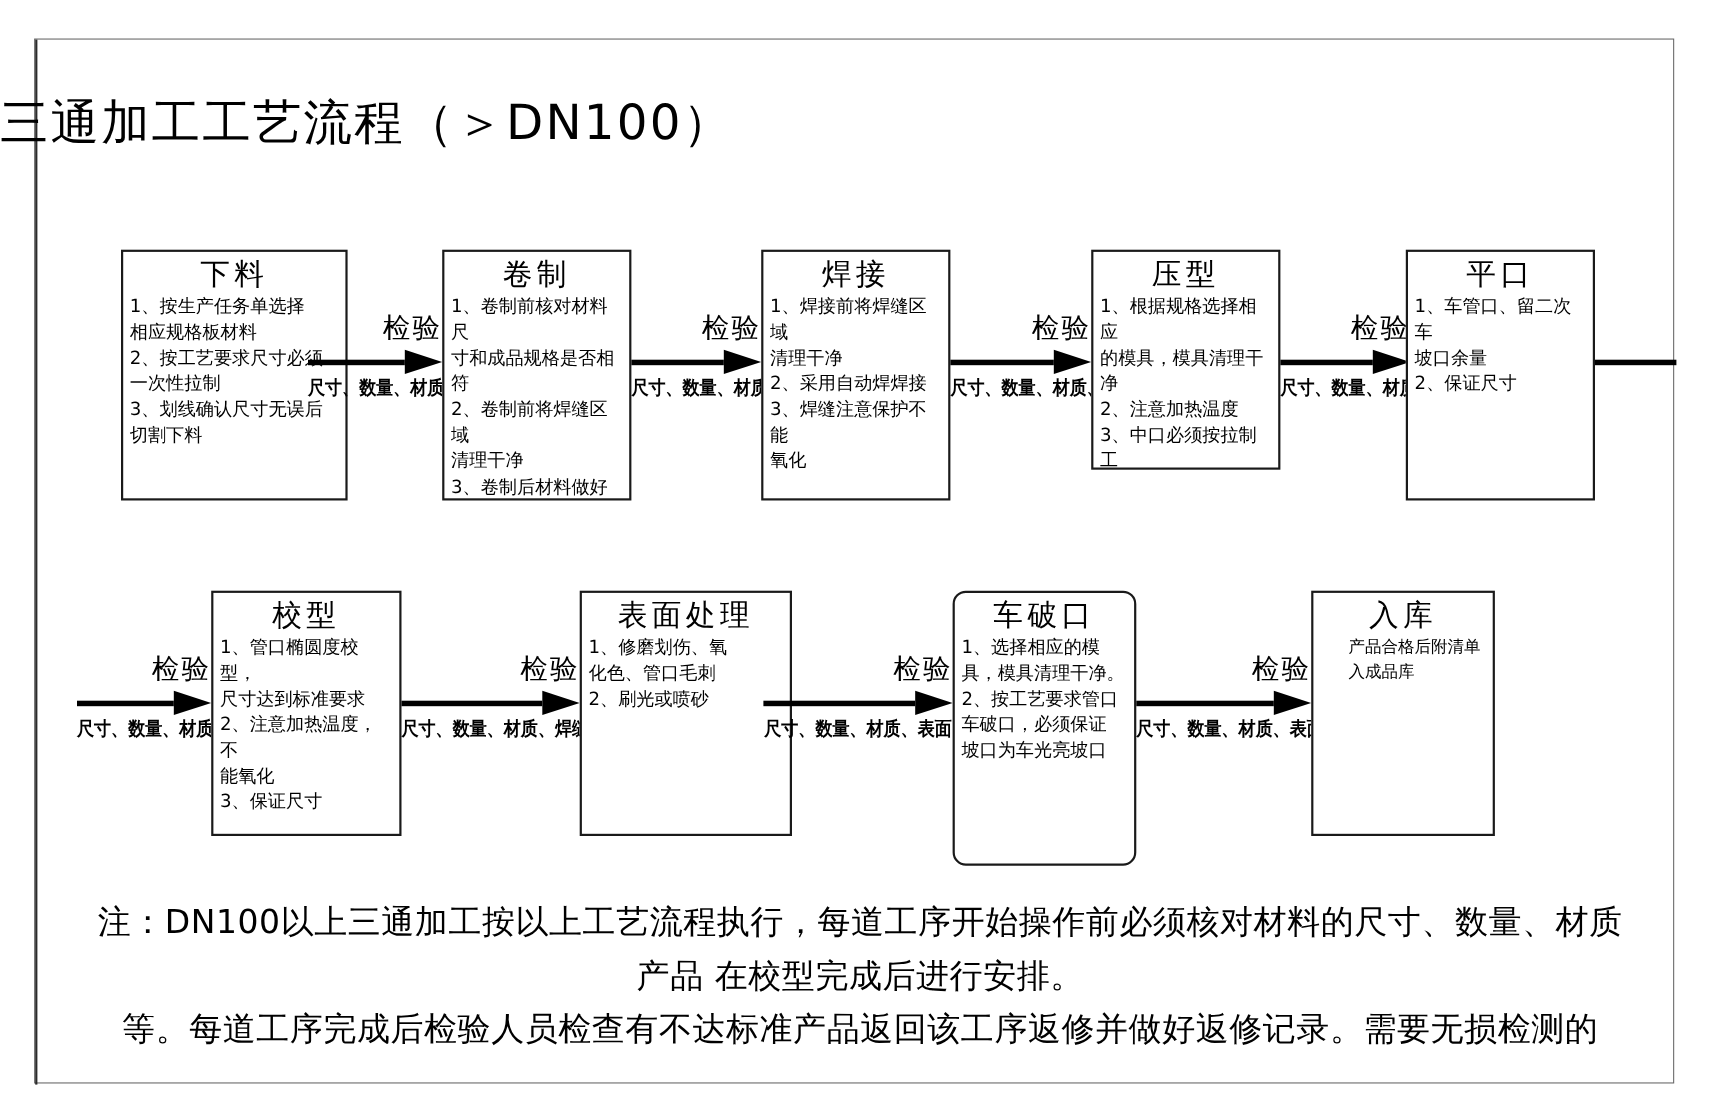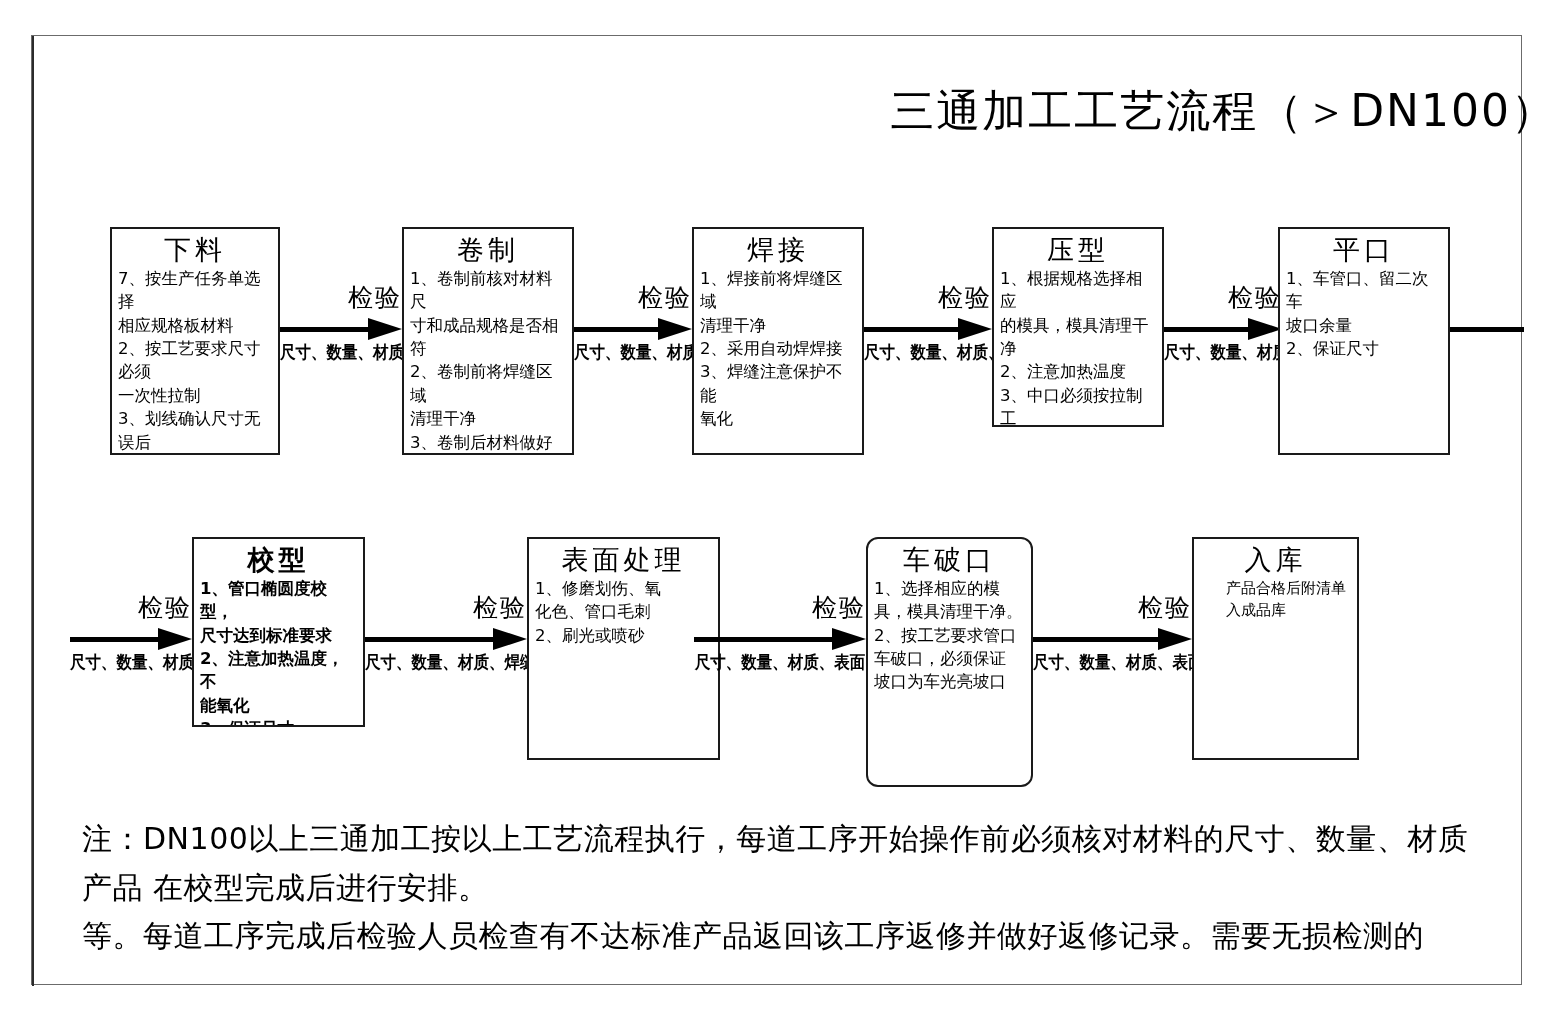--- a/index.html
+++ b/index.html
@@ -9,21 +9,21 @@
     color:#000;
   }
   #page-border{
     position:absolute;left:31px;top:35px;width:1491px;height:950px;
     border:1px solid #6b6b6b;box-sizing:border-box;
   }
   #page-border:before{
     content:"";position:absolute;left:0px;top:0px;width:2px;height:950px;background:#2b2b2b;
   }
   #title{
-    position:absolute;left:0;top:82px;width:1557px;text-align:right;
+    position:absolute;left:0;top:82px;width:1557px;text-align:left;
     font-size:44px;letter-spacing:2px;font-weight:400;white-space:nowrap;
   }
   
   .pbox{
     position:absolute;border:2.5px solid #1a1a1a;background:#fff;box-sizing:border-box;
     overflow:hidden;
   }
   .pbox .ptitle{
     display:block;text-align:center;font-size:27px;letter-spacing:4px;
     margin-top:6px;margin-bottom:2px;line-height:1.1;white-space:nowrap;
@@ -52,34 +52,34 @@
   .arrow .asub{
     position:absolute;left:0;width:100%;text-align:center;
     font-size:15.5px;letter-spacing:0px;top:14px;white-space:nowrap;
     font-weight:700;transform:scaleY(1.12);transform-origin:top center;
   }
   
   .connector{position:absolute;height:5px;background:#000;}
   
   #note{
     position:absolute;left:82px;top:815px;width:1400px;
-    font-size:30px;line-height:1.62;letter-spacing:0.5px;text-align:left;
+    font-size:30px;line-height:1.62;letter-spacing:0.5px;text-align:center;
   }
 </style>
 </head>
 <body>
 
 <div id="page-border"></div>
 
 <div id="title">三通加工工艺流程（＞DN100）</div>
 
-<div class="pbox" style="left:110px;top:227px;width:170px;height:228px;">
+<div class="pbox" style="left:110px;top:227px;width:206px;height:228px;">
   <span class="ptitle">下料</span>
   <ul class="plist">
-    <li>7、按生产任务单选择</li>
+    <li>1、按生产任务单选择</li>
     <li>  相应规格板材料</li>
     <li>2、按工艺要求尺寸必须</li>
     <li>一次性拉制</li>
     <li>3、划线确认尺寸无误后</li>
     <li>切割下料</li>
   </ul>
 </div>
 
 <div class="arrow" style="left:280px;top:327px;width:122px;">
   <div class="shaft" style="width:88px;"></div>
@@ -154,21 +154,21 @@
 
 <div class="connector" style="left:1450px;top:327px;width:74px;"></div>
 
 <div class="arrow" style="left:70px;top:637px;width:122px;">
   <div class="shaft" style="width:88px;"></div>
   <div class="head" style="left:88px;"></div>
   <div class="alabel">检验</div>
   <div class="asub">尺寸、数量、材质、焊缝</div>
 </div>
 
-<div class="pbox" style="left:192px;top:537px;width:173px;height:190px;font-weight:bold;">
+<div class="pbox" style="left:192px;top:537px;width:173px;height:223px;">
   <span class="ptitle">校型</span>
   <ul class="plist">
     <li>1、管口椭圆度校型，</li>
     <li>  尺寸达到标准要求</li>
     <li>2、注意加热温度，不</li>
     <li>能氧化</li>
     <li>3、保证尺寸</li>
   </ul>
 </div>
 

